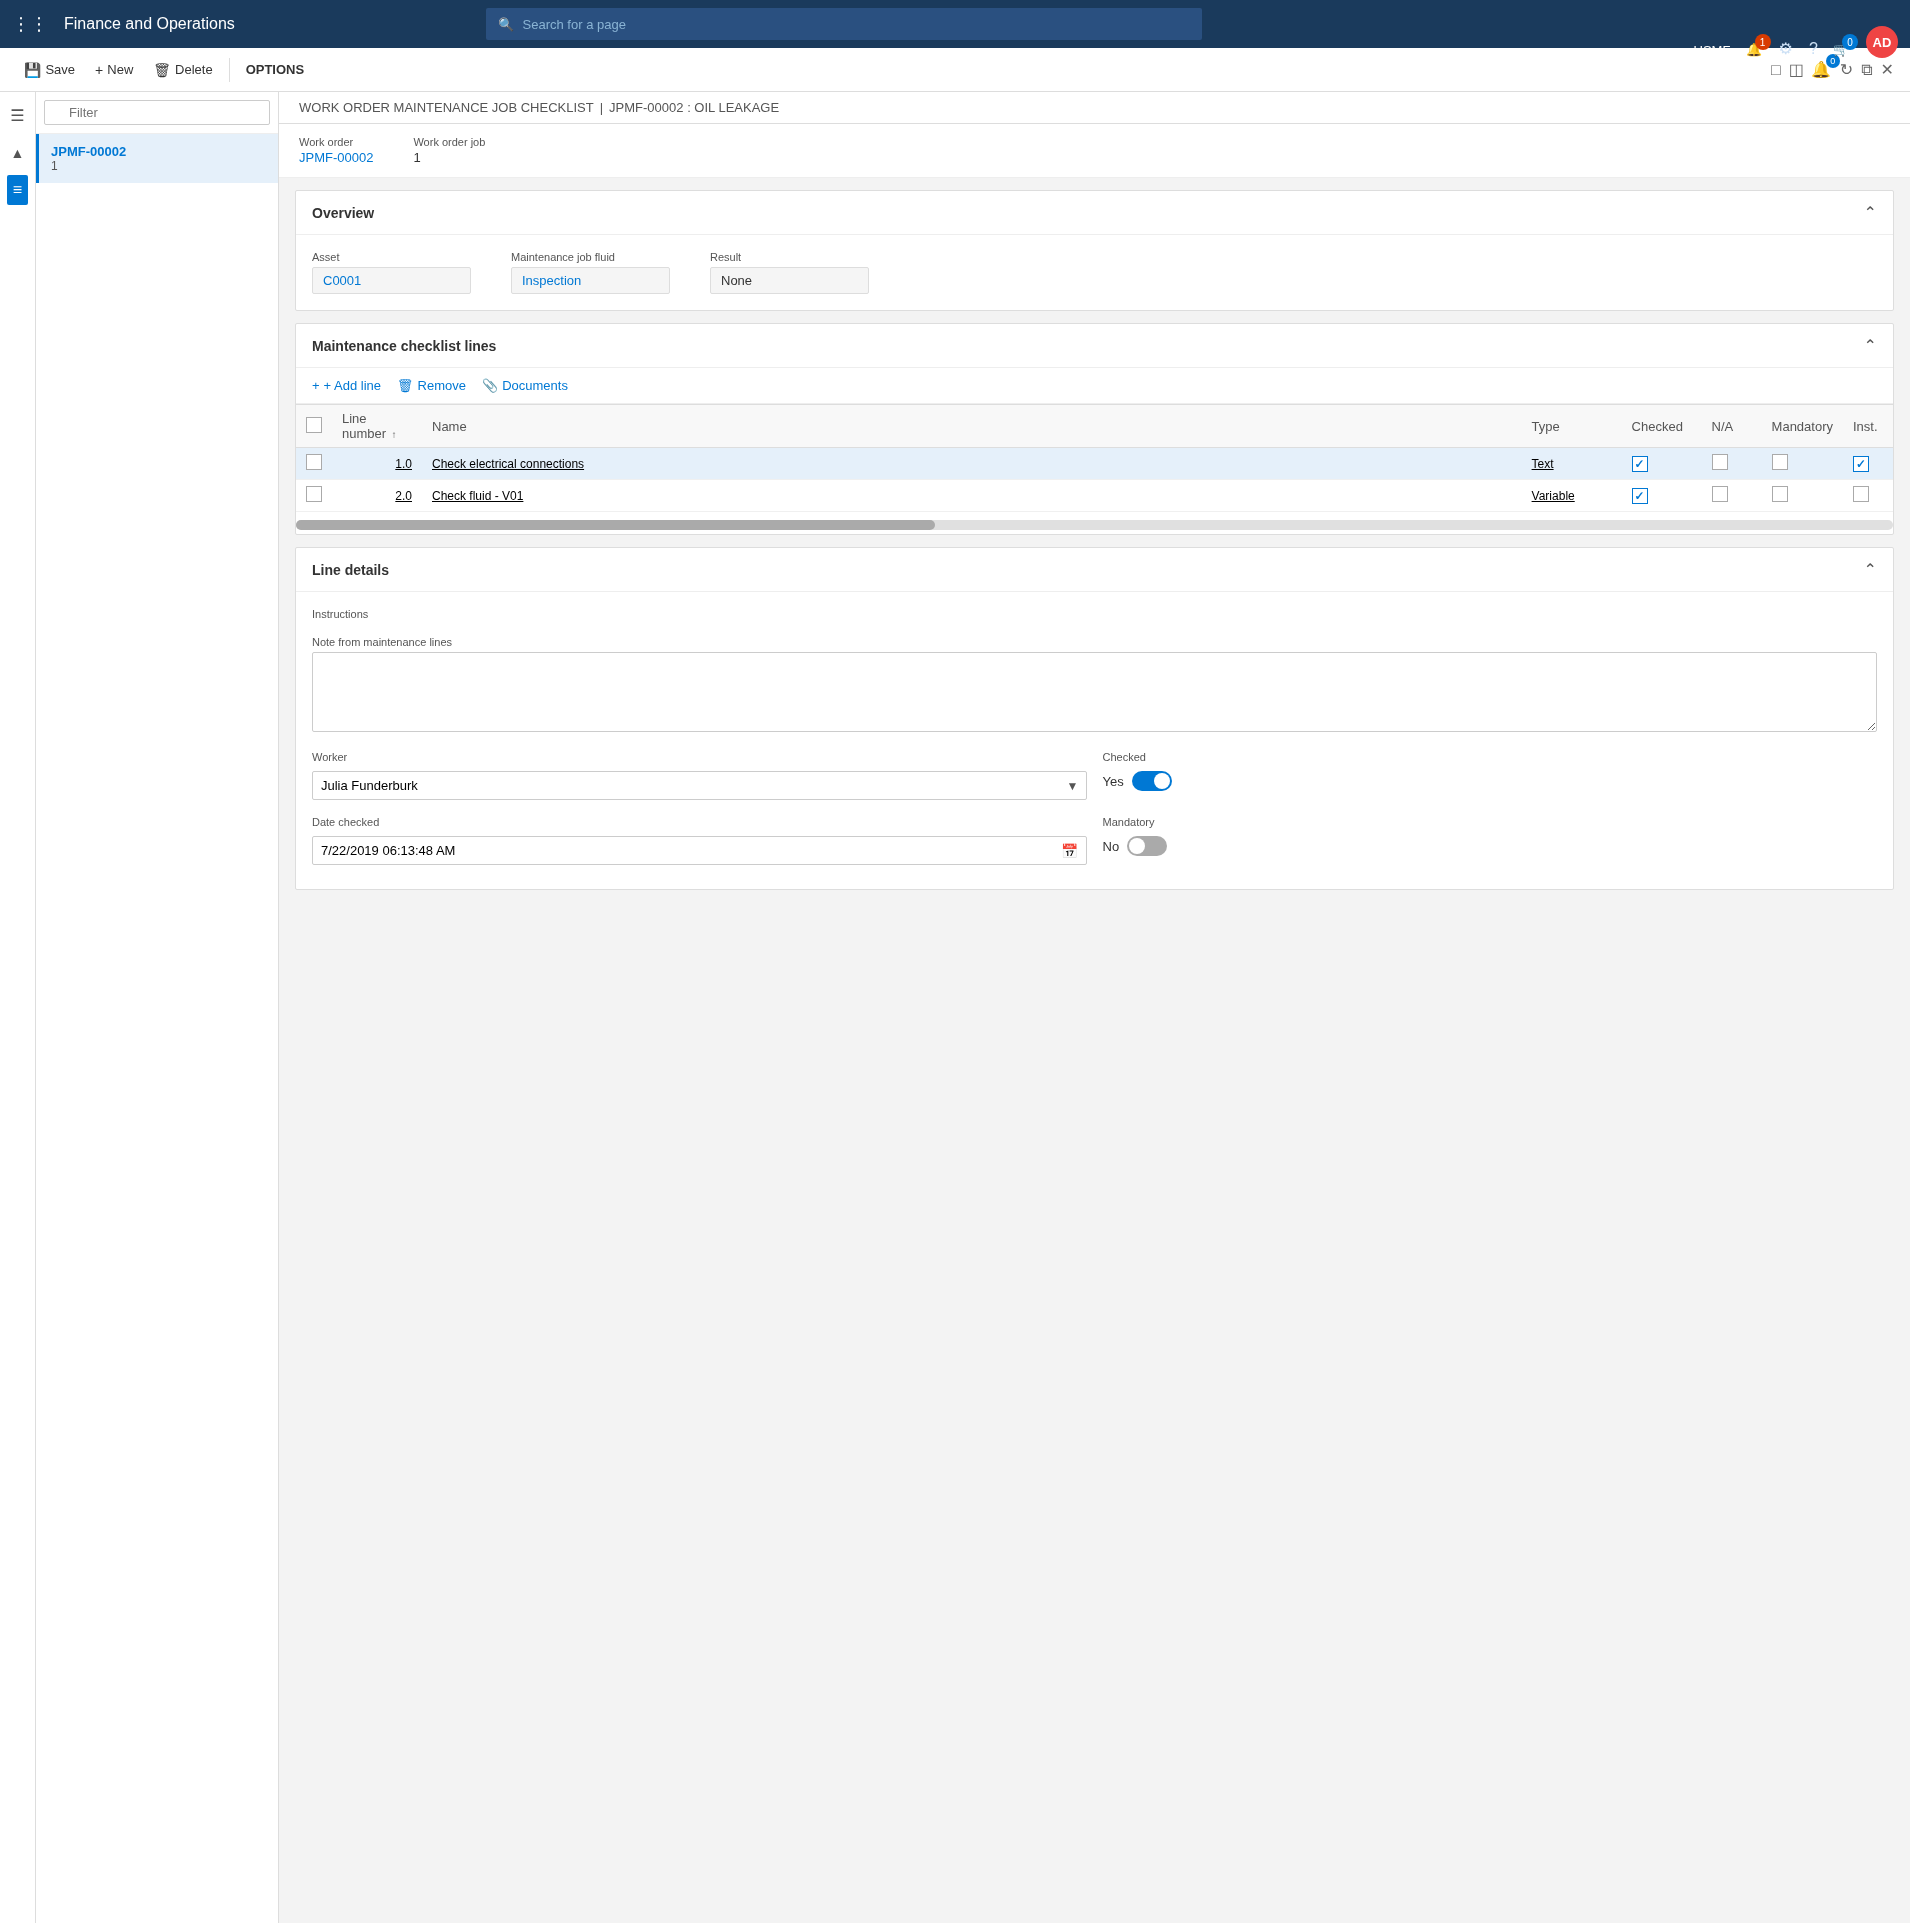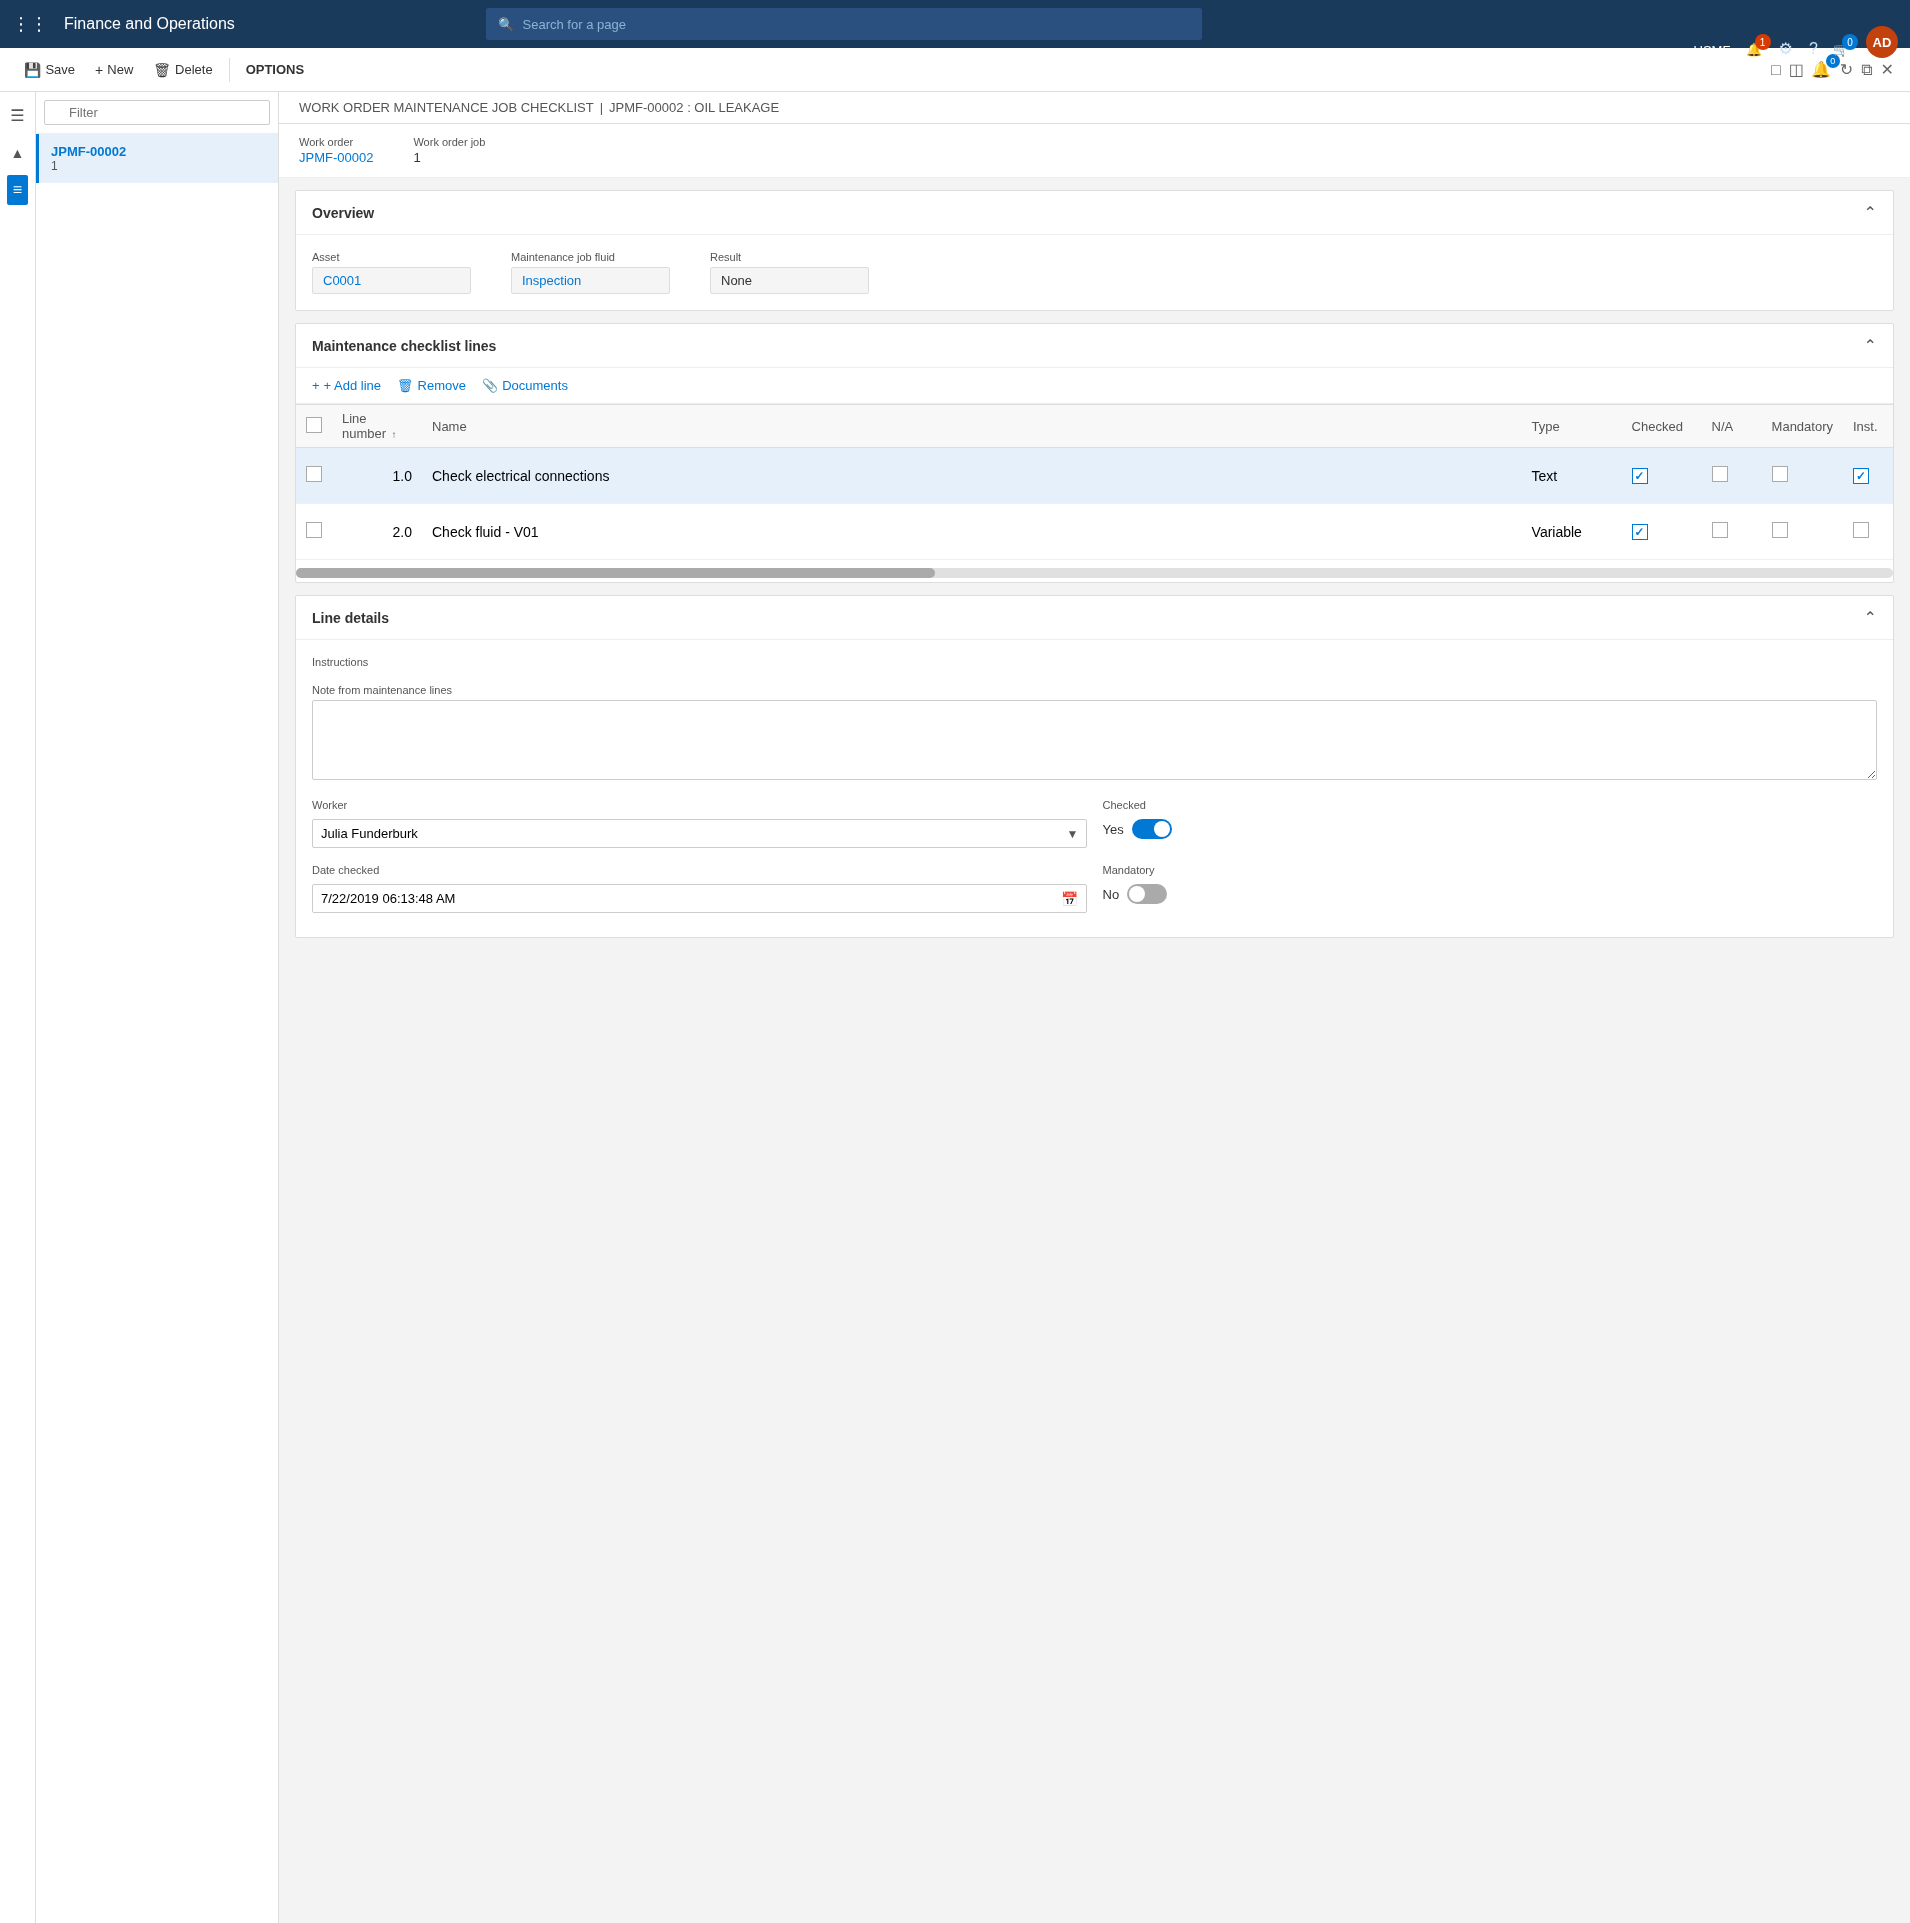--- a/index.html
+++ b/index.html
@@ -65,21 +65,21 @@
       top: -6px; right: -8px;
       background: #0078d4;
       color: #fff;
       border-radius: 50%;
       width: 16px; height: 16px;
       font-size: 10px;
       display: flex; align-items: center; justify-content: center;
     }
     .avatar {
       width: 32px; height: 32px;
-      background: #c2410c;
+      background: #ef4444;
       border-radius: 50%;
       display: flex; align-items: center; justify-content: center;
       color: #fff; font-size: 13px; font-weight: 600;
       cursor: pointer;
     }
 
     
     .toolbar {
       background: #fff;
       height: 44px;
@@ -291,23 +291,24 @@
       background: #f8f8f8;
       border-bottom: 1px solid #ddd;
       border-top: 1px solid #ddd;
       padding: 6px 10px;
       text-align: left;
       font-size: 12px;
       color: #555;
       font-weight: 500;
     }
     .checklist-table td {
-      padding: 18px 10px;
+      padding: 6px 10px;
       border-bottom: 1px solid #f0f0f0;
-      font-size: 14px;
+      font-size: 12px;
+      text-decoration: underline;
     }
     .checklist-table tr.selected td { background: #e5f0fa; }
     .th-check { width: 30px; }
     .th-line { width: 90px; }
     .th-name { }
     .th-type { width: 100px; }
     .th-checked { width: 80px; }
     .th-na { width: 60px; }
     .th-mandatory { width: 80px; }
     .th-inst { width: 50px; }

